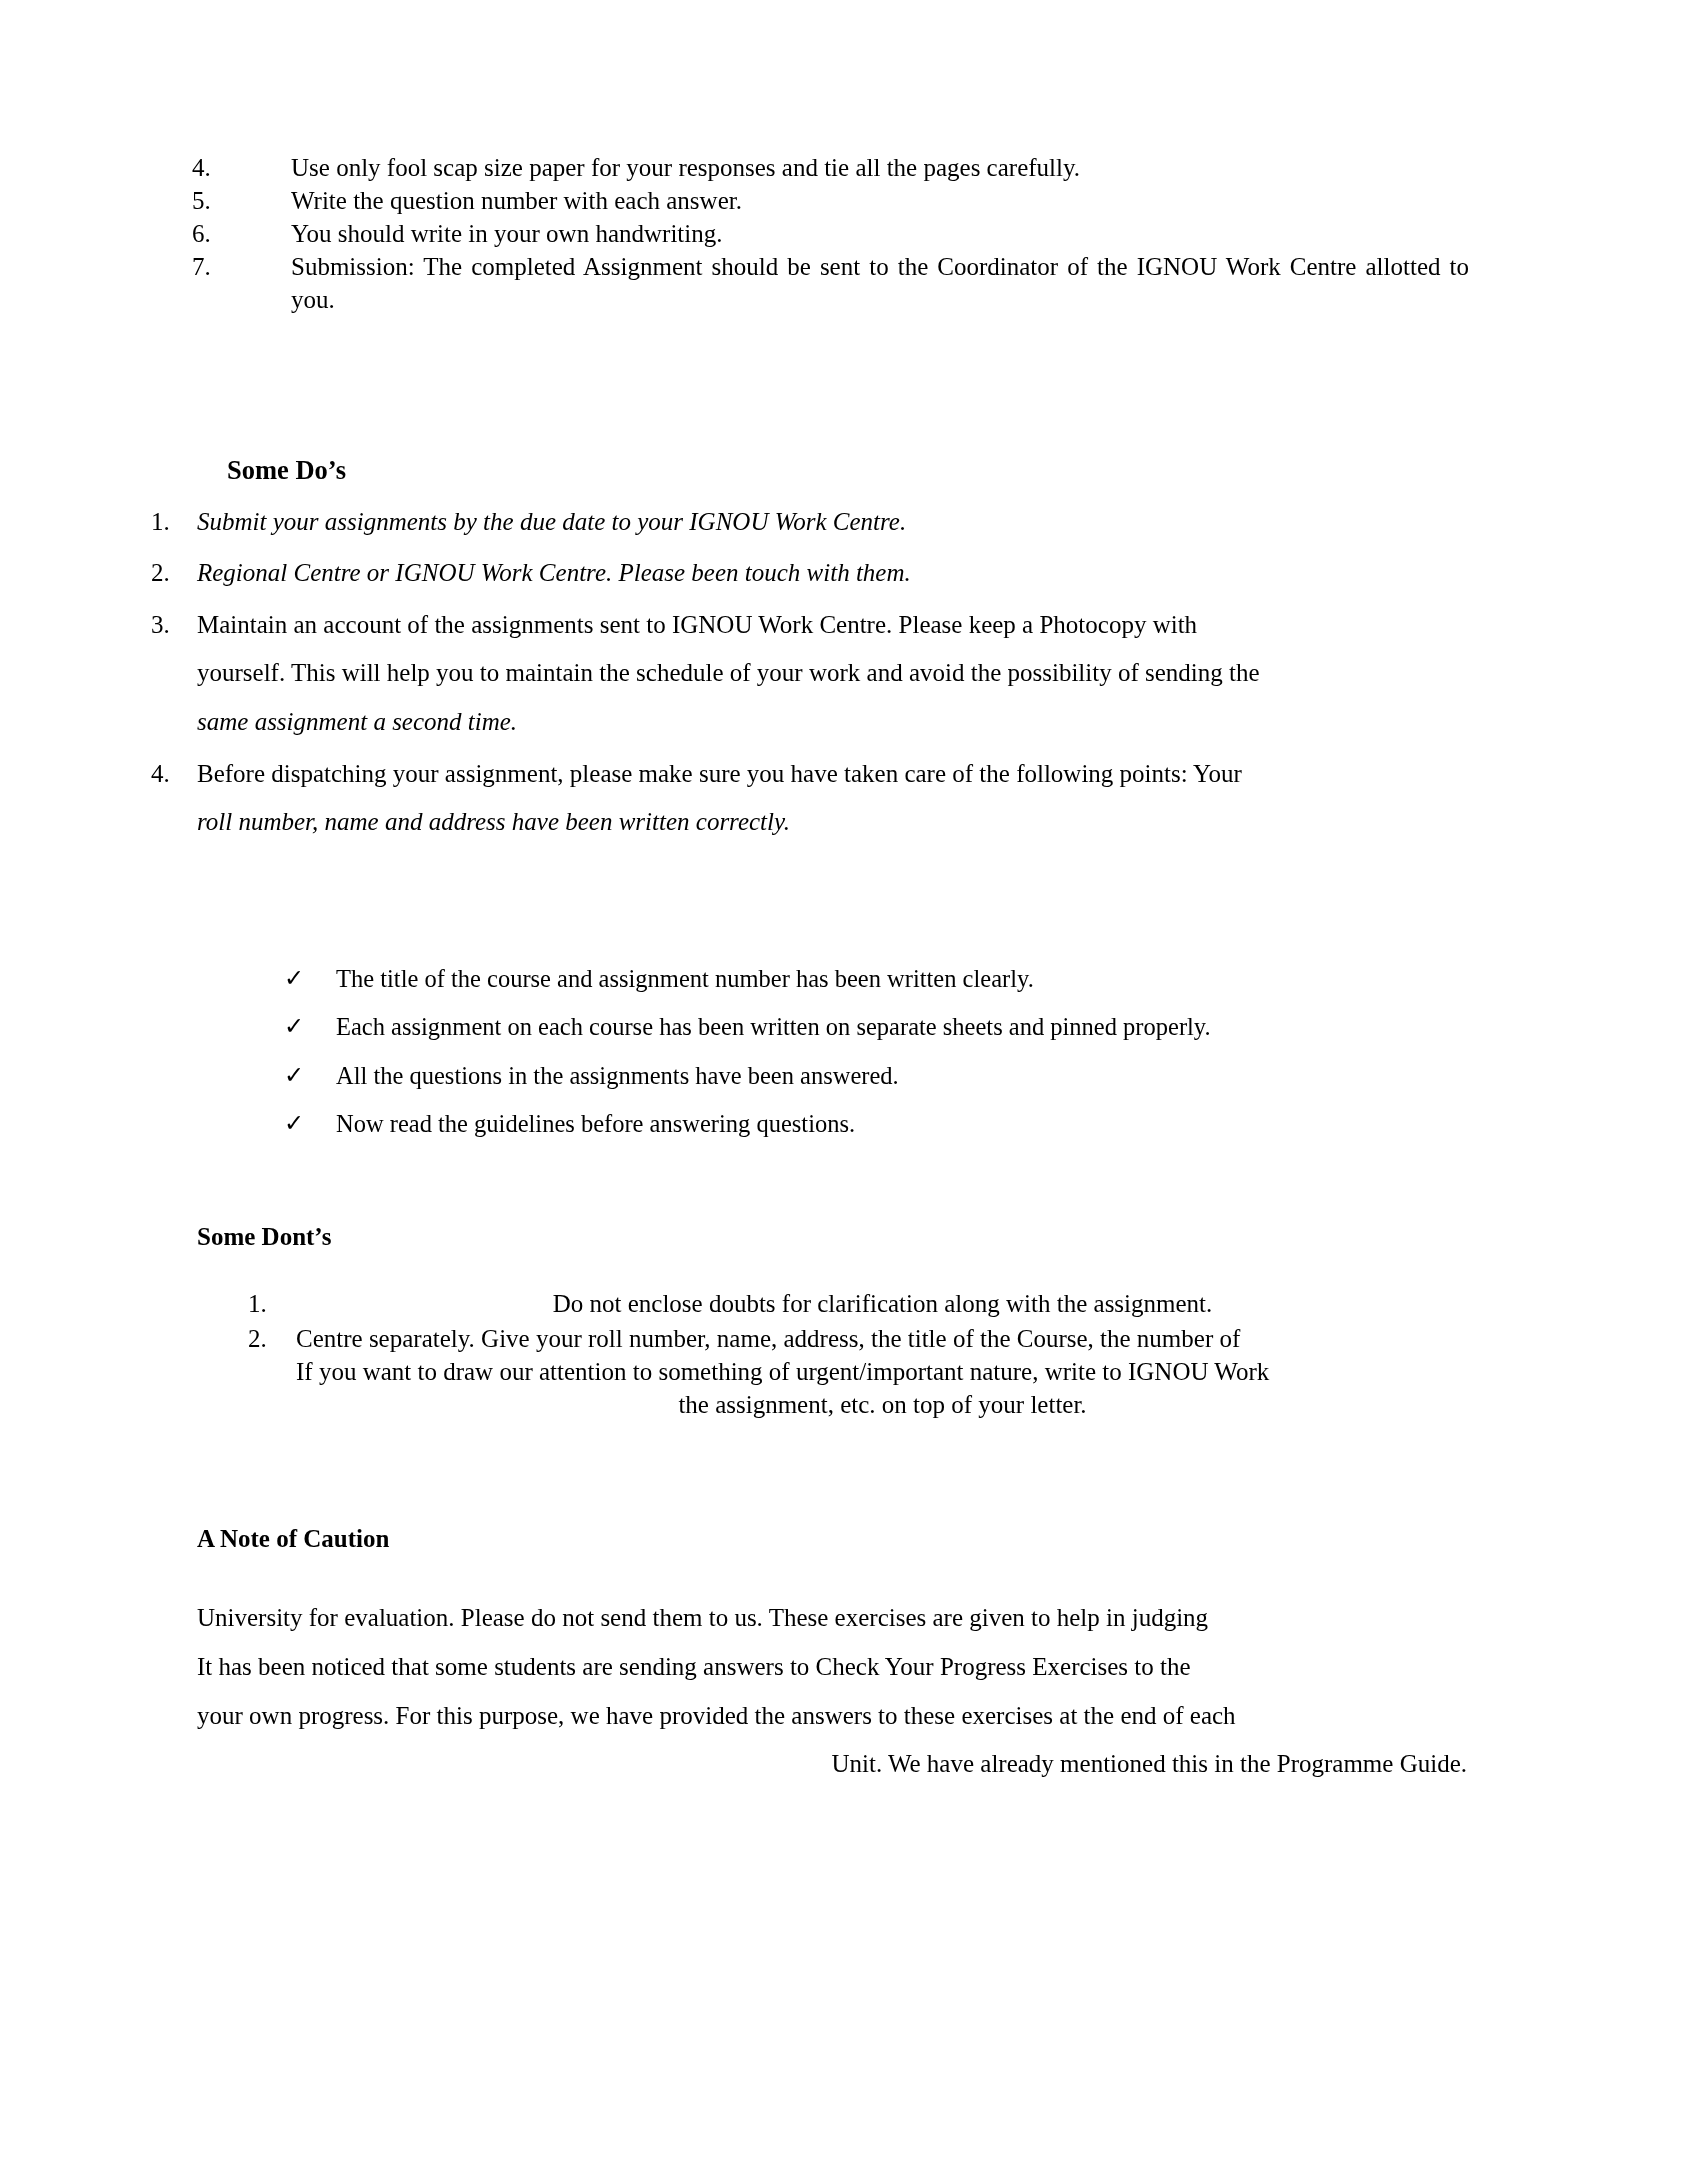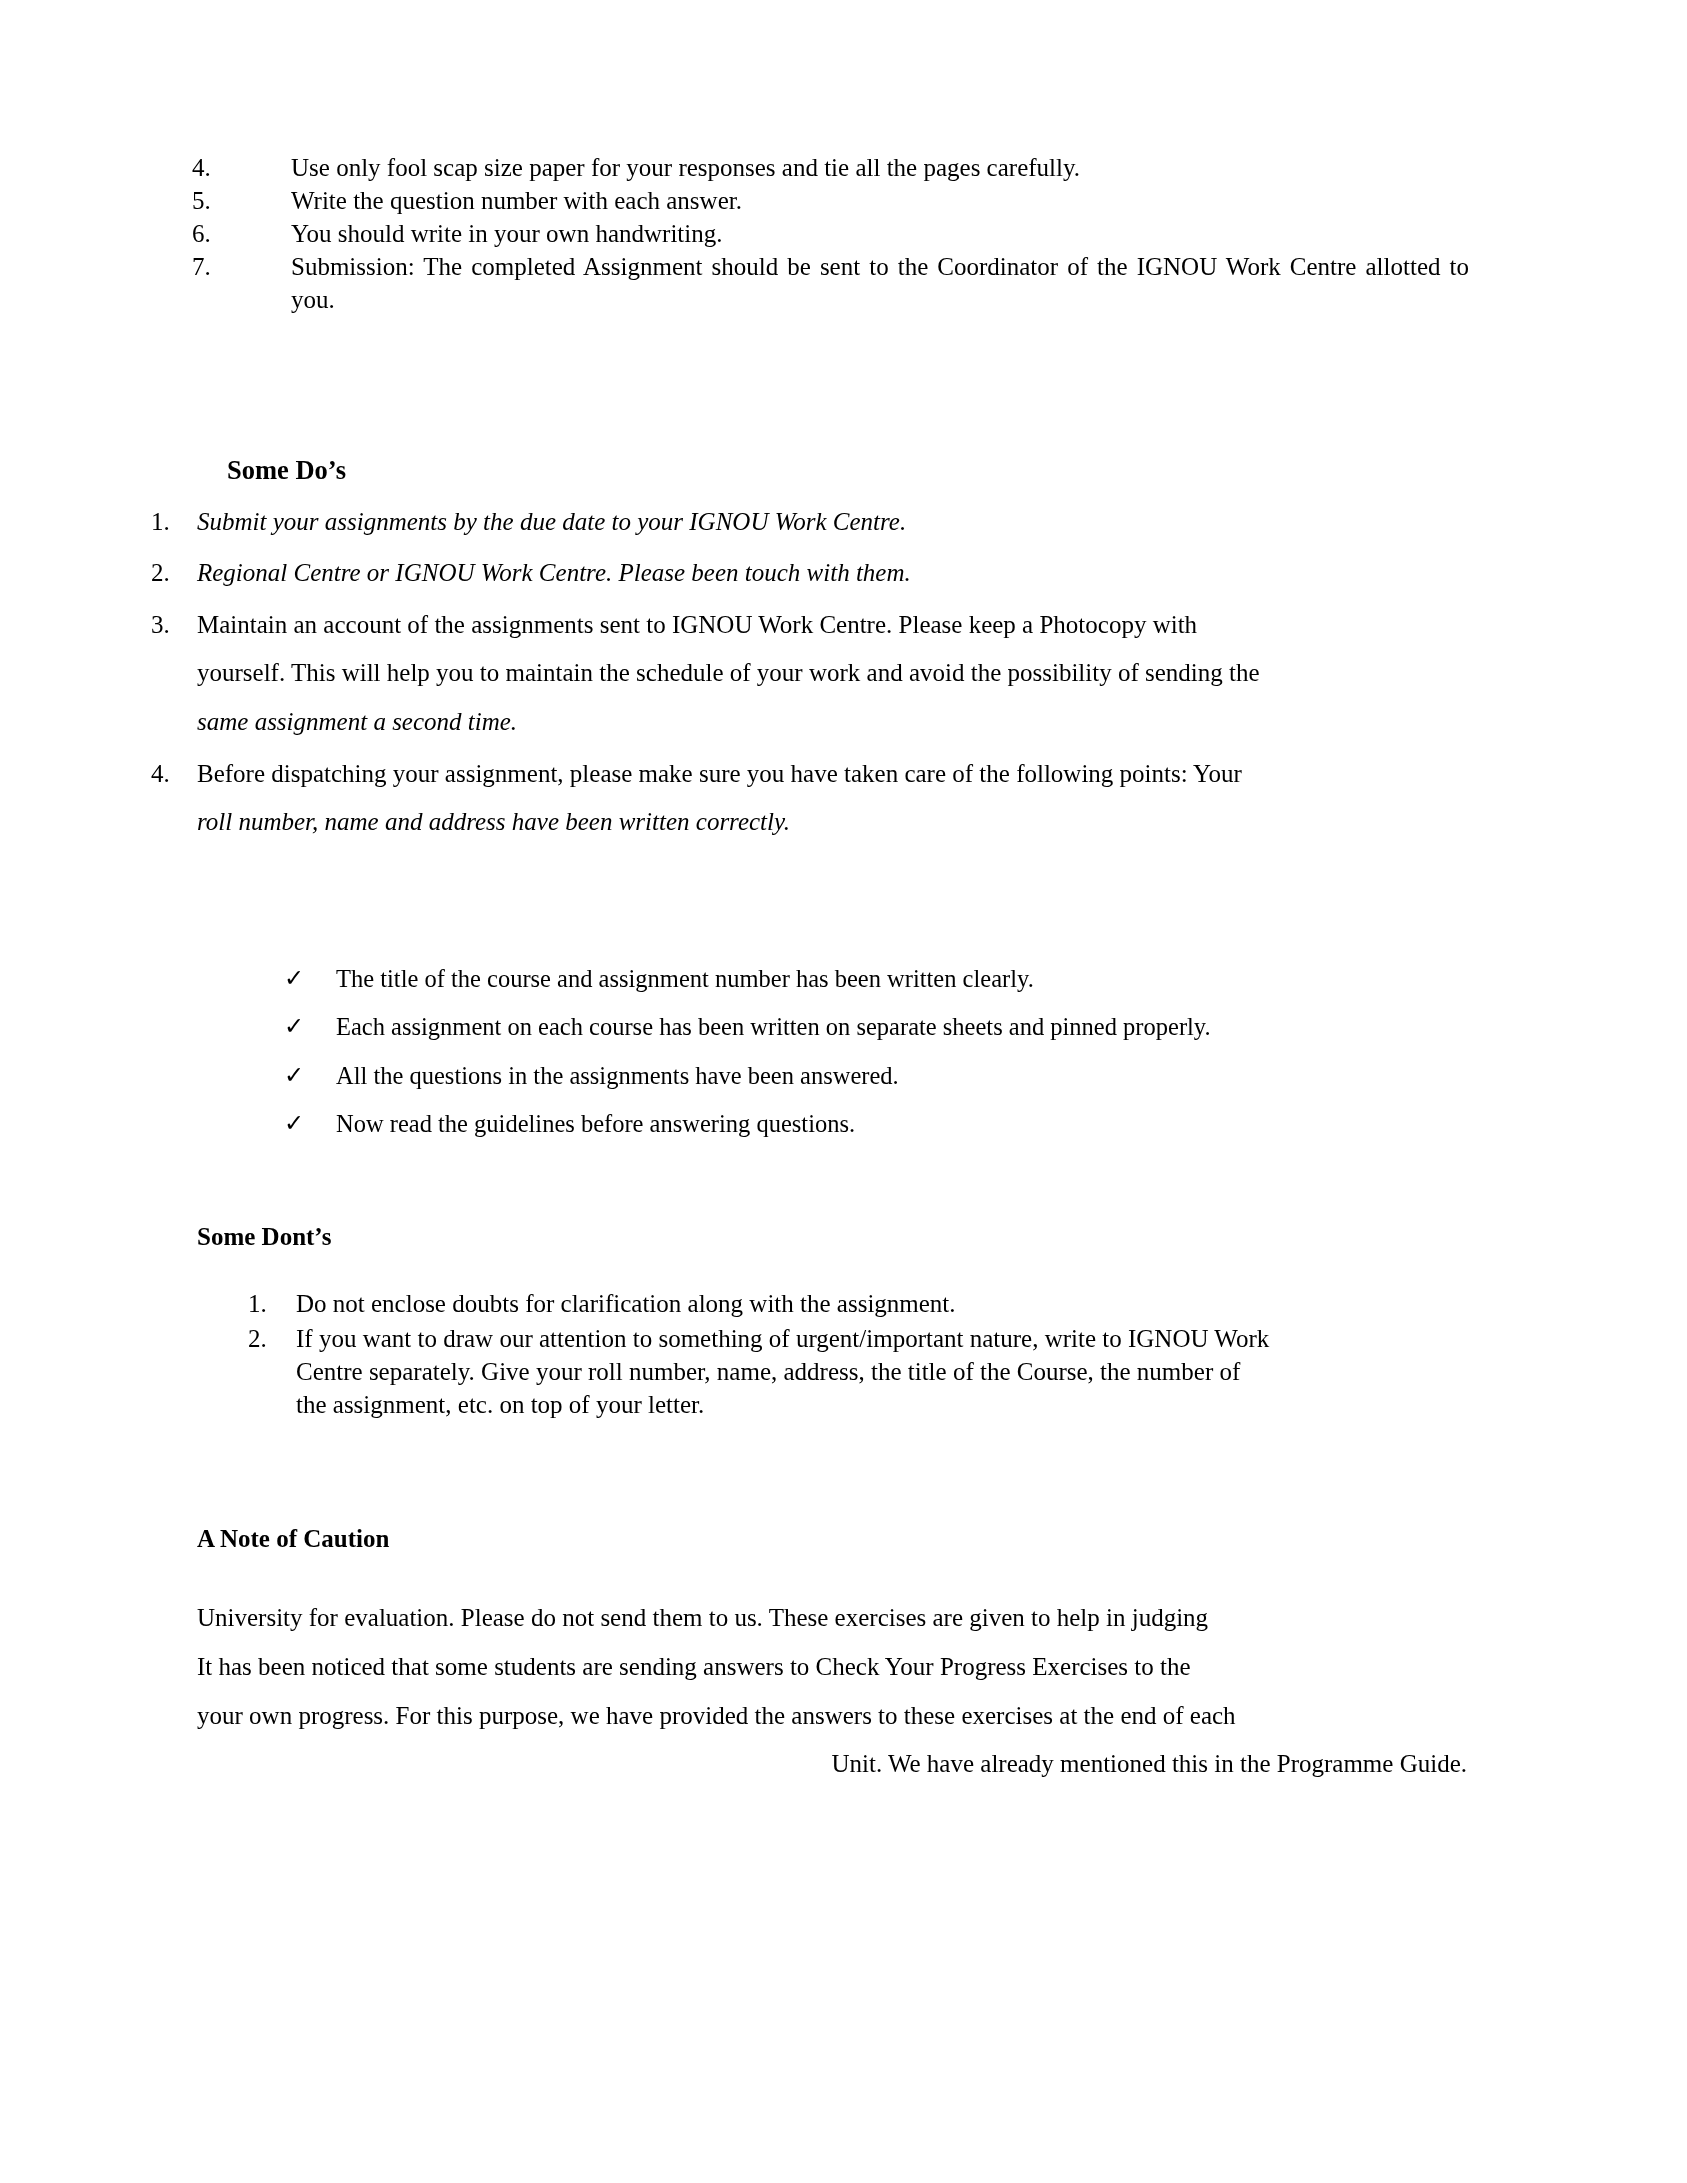--- a/index.html
+++ b/index.html
@@ -140,21 +140,21 @@
   .donts-num {
     width: 48px;
     flex: 0 0 48px;
   }
   .donts-text {
     flex: 1 1 auto;
     text-align: justify;
     text-justify: inter-word;
   }
   .donts-text > span { display: block; }
-  .donts-text .lastline { text-align: left; }
+  .donts-text .lastline { text-align: center; }
 
   
   .caution-heading {
     position: absolute;
     left: 197px;
     top: 1525px;
     font-size: 25px;
     font-weight: bold;
   }
   .caution-body {
@@ -251,22 +251,22 @@
   <div class="donts-list">
       <div class="donts-item">
         <div class="donts-num">1.</div>
         <div class="donts-text">
           <span class="lastline">Do not enclose doubts for clarification along with the assignment.</span>
         </div>
       </div>
       <div class="donts-item">
         <div class="donts-num">2.</div>
         <div class="donts-text">
+          <span>Centre separately. Give your roll number, name, address, the title of the Course, the number of</span>
           <span>If you want to draw our attention to something of urgent/important nature, write to IGNOU Work</span>
-          <span>Centre separately. Give your roll number, name, address, the title of the Course, the number of</span>
           <span class="lastline">the assignment, etc. on top of your letter.</span>
         </div>
       </div>
     </div>
 
   <div class="caution-heading">A Note of Caution</div>
 
   <div class="caution-body">
       <span>University for evaluation. Please do not send them to us. These exercises are given to help in judging</span>
       <span>It has been noticed that some students are sending answers to Check Your Progress Exercises to the</span>

